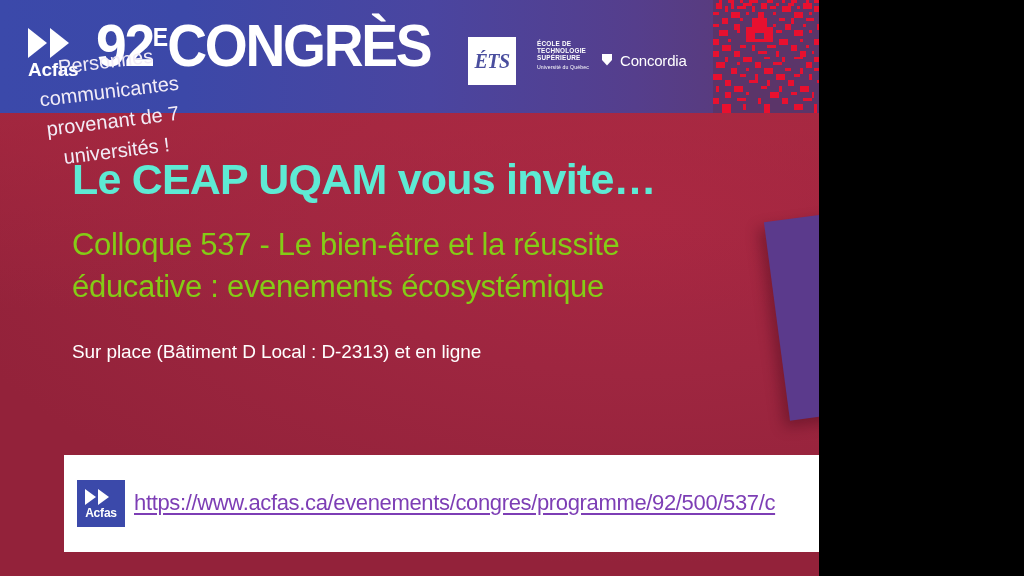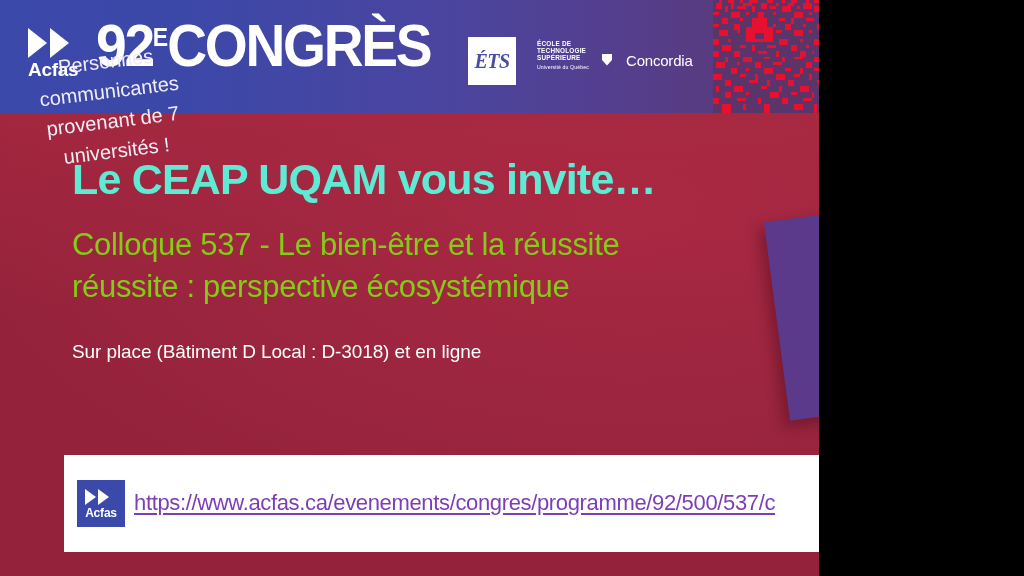--- a/index.html
+++ b/index.html
@@ -139,21 +139,21 @@
     letter-spacing: .1px;
   }
   .concordia {
     position: absolute;
     left: 602px; top: 52px;
     color: #fff;
     font-size: 15px;
     letter-spacing: -0.2px;
     display: flex;
     align-items: center;
-    gap: 14px;
+    gap: 8px;
   }
   .concordia .shield {
     display: inline-block;
     width: 10px; height: 12px;
     background: #fff;
     clip-path: polygon(0 0, 100% 0, 100% 55%, 50% 100%, 0 55%);
     position: relative;
     top: -1px;
   }
 
@@ -646,25 +646,25 @@
     <div class="concordia">
       <span class="shield"></span>
       <span>Concordia</span>
     </div>
   </div>
 
   <div class="headline">Le CEAP UQAM vous invite…</div>
 
   <div class="subhead">
     <div>Colloque 537 - Le bien-être et la réussite</div>
-    <div>réussite : perspective écosystémique</div>
+    <div>éducative : evenements écosystémique</div>
   </div>
 
   <div class="details">
-    <div>Sur place (Bâtiment D Local : D-3018) et en ligne</div>
+    <div>Sur place (Bâtiment D Local : D-2313) et en ligne</div>
   </div>
 
   <div class="note"></div>
   <div class="note-text">Personnes communicantes provenant de 7 universités !</div>
   <div class="pin">
     <span class="needle"></span>
     <span class="head"></span>
     <span class="gloss"></span>
   </div>
 

